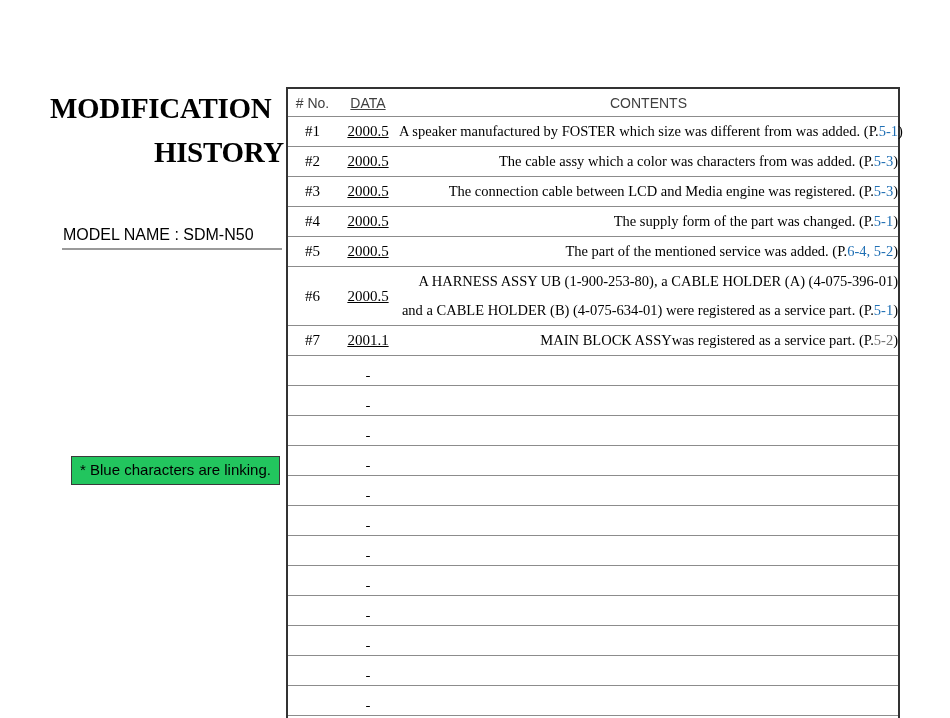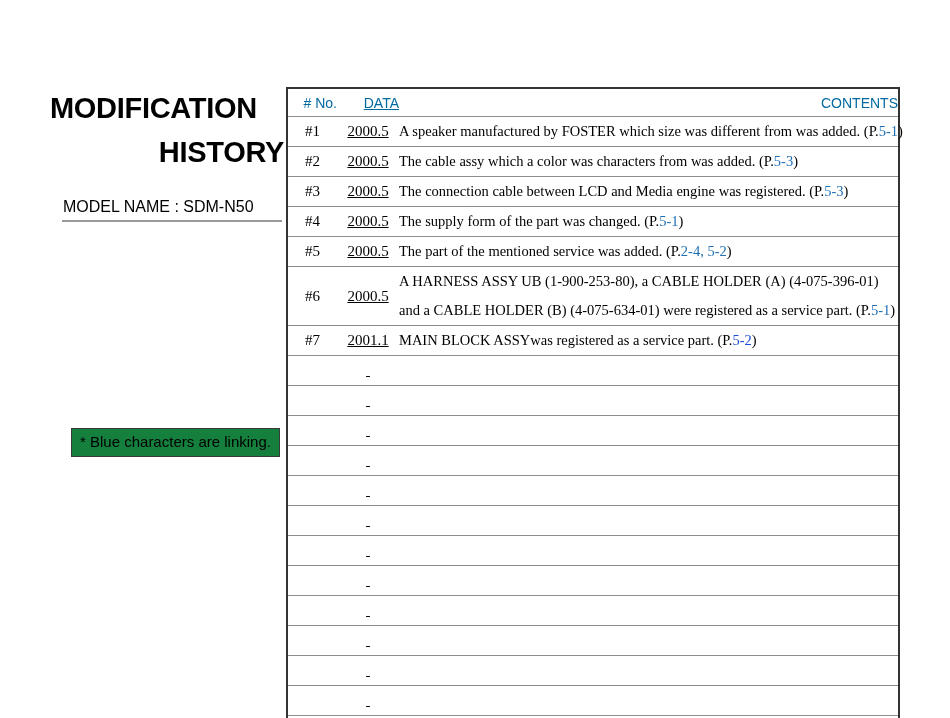--- a/index.html
+++ b/index.html
@@ -17,36 +17,36 @@
   }
 
   
   #left-panel {
     position: absolute;
     left: 52px;
     top: 86px;
     width: 232px;
   }
   .doc-title {
-    font-family: Liberation Sans, sans-serif;
+    font-family: Liberation Serif, serif;
     font-weight: bold;
     font-size: 29px;
     letter-spacing: -0.3px;
     line-height: 44px;
     color: #000;
     text-align: center;
     white-space: nowrap;
   }
   .doc-title .line1 { display: block; text-align: left; margin-left: -2px; }
   .doc-title .line2 { display: block; text-align: right; margin-left: -6px; }
 
   #id-block {
     position: absolute;
     left: 10px;
-    top: 108px;
+    top: 136px;
     width: 220px;
   }
   .rule {
     height: 0;
     border-top: 1px solid #9a9a9a;
     margin: 0;
   }
   .id-line {
     font-family: "Liberation Sans", sans-serif;
     font-size: 16px;
@@ -55,21 +55,21 @@
     color: #000;
     padding-left: 1px;
   }
 
   #note-box {
     position: absolute;
     left: 9px;
     top: 234px;
     border: 1px solid #3a3a3a;
     padding: 3px 8px 4px 8px;
-    background: #15803d;
+    background: #22c55e;
     display: inline-block;
   }
   #note-box .note-text {
     font-family: "Liberation Sans", sans-serif;
     font-size: 15px;
     line-height: 20px;
     white-space: nowrap;
     color: #000;
   }
 
@@ -107,35 +107,35 @@
 
   thead th {
     border-top: none;
     border-bottom: 2px solid #333333;
     height: 27px;
   }
   .th-no, .th-data, .th-contents {
     font-family: "Liberation Sans", sans-serif;
     font-size: 14px;
     font-weight: normal;
-    text-align: right;
-    color: #0369a1;
+    text-align: center;
+    color: #404040;
   }
 
   td.cell-no, td.cell-data {
     font-family: "Liberation Serif", serif;
     font-size: 15px;
     text-align: center;
     color: #000;
     white-space: nowrap;
   }
   td.cell-contents {
     font-family: "Liberation Serif", serif;
     font-size: 14.5px;
-    text-align: left;
+    text-align: right;
     color: #000;
     padding-left: 7px;
     line-height: 29px;
   }
   tr.data-row td { height: 28px; }
   tr.tall-row td { height: 57px; }
   tr.empty-row td { height: 22.5px; }
 
   tr.tall-row td.cell-no,
   tr.tall-row td.cell-data {
@@ -214,36 +214,36 @@
         <td class="cell-no col-sep-light">#4</td>
         <td class="cell-data col-sep-right">2000.5</td>
         <td class="cell-contents">
           <span class="content-line"><span class="pref">The supply form of the part was changed. (P.</span><span class="link" style="color: rgb(31, 111, 180);">5-1</span><span class="pref">)</span></span>
         </td>
       </tr>
       <tr class="data-row">
         <td class="cell-no col-sep-light">#5</td>
         <td class="cell-data col-sep-right">2000.5</td>
         <td class="cell-contents">
-          <span class="content-line"><span class="pref">The part of the mentioned service was added. (P.</span><span class="link" style="color: rgb(31, 111, 180);">2-4, 5-2</span><span class="pref">)</span></span>
+          <span class="content-line"><span class="pref">The part of the mentioned service was added. (P.</span><span class="link" style="color: rgb(31, 111, 180);">6-4, 5-2</span><span class="pref">)</span></span>
         </td>
       </tr>
       <tr class="data-row tall-row">
         <td class="cell-no col-sep-light">#6</td>
         <td class="cell-data col-sep-right">2000.5</td>
         <td class="cell-contents">
           <span class="content-line"><span class="pref">A HARNESS ASSY UB (1-900-253-80),  a CABLE HOLDER (A) (4-075-396-01)</span></span>
           <span class="content-line"><span class="pref">and a CABLE HOLDER (B) (4-075-634-01) were registered as a service part. (P.</span><span class="link" style="color: rgb(31, 111, 180);">5-1</span><span class="pref">)</span></span>
         </td>
       </tr>
       <tr class="data-row">
         <td class="cell-no col-sep-light">#7</td>
         <td class="cell-data col-sep-right">2001.1</td>
         <td class="cell-contents">
-          <span class="content-line"><span class="pref">MAIN BLOCK ASSYwas registered as a service part. (P.</span><span class="link" style="color: #1d4ed8;">5-2</span><span class="pref">)</span></span>
+          <span class="content-line"><span class="pref">MAIN BLOCK ASSYwas registered as a service part. (P.</span><span class="link" style="color: #737373;">5-2</span><span class="pref">)</span></span>
         </td>
       </tr>
       <tr class="empty-row">
         <td class="cell-no col-sep-light">&nbsp;</td>
         <td class="cell-data col-sep-right">&nbsp;</td>
         <td class="cell-contents">&nbsp;</td>
       </tr>
       <tr class="empty-row">
         <td class="cell-no col-sep-light">&nbsp;</td>
         <td class="cell-data col-sep-right">&nbsp;</td>

